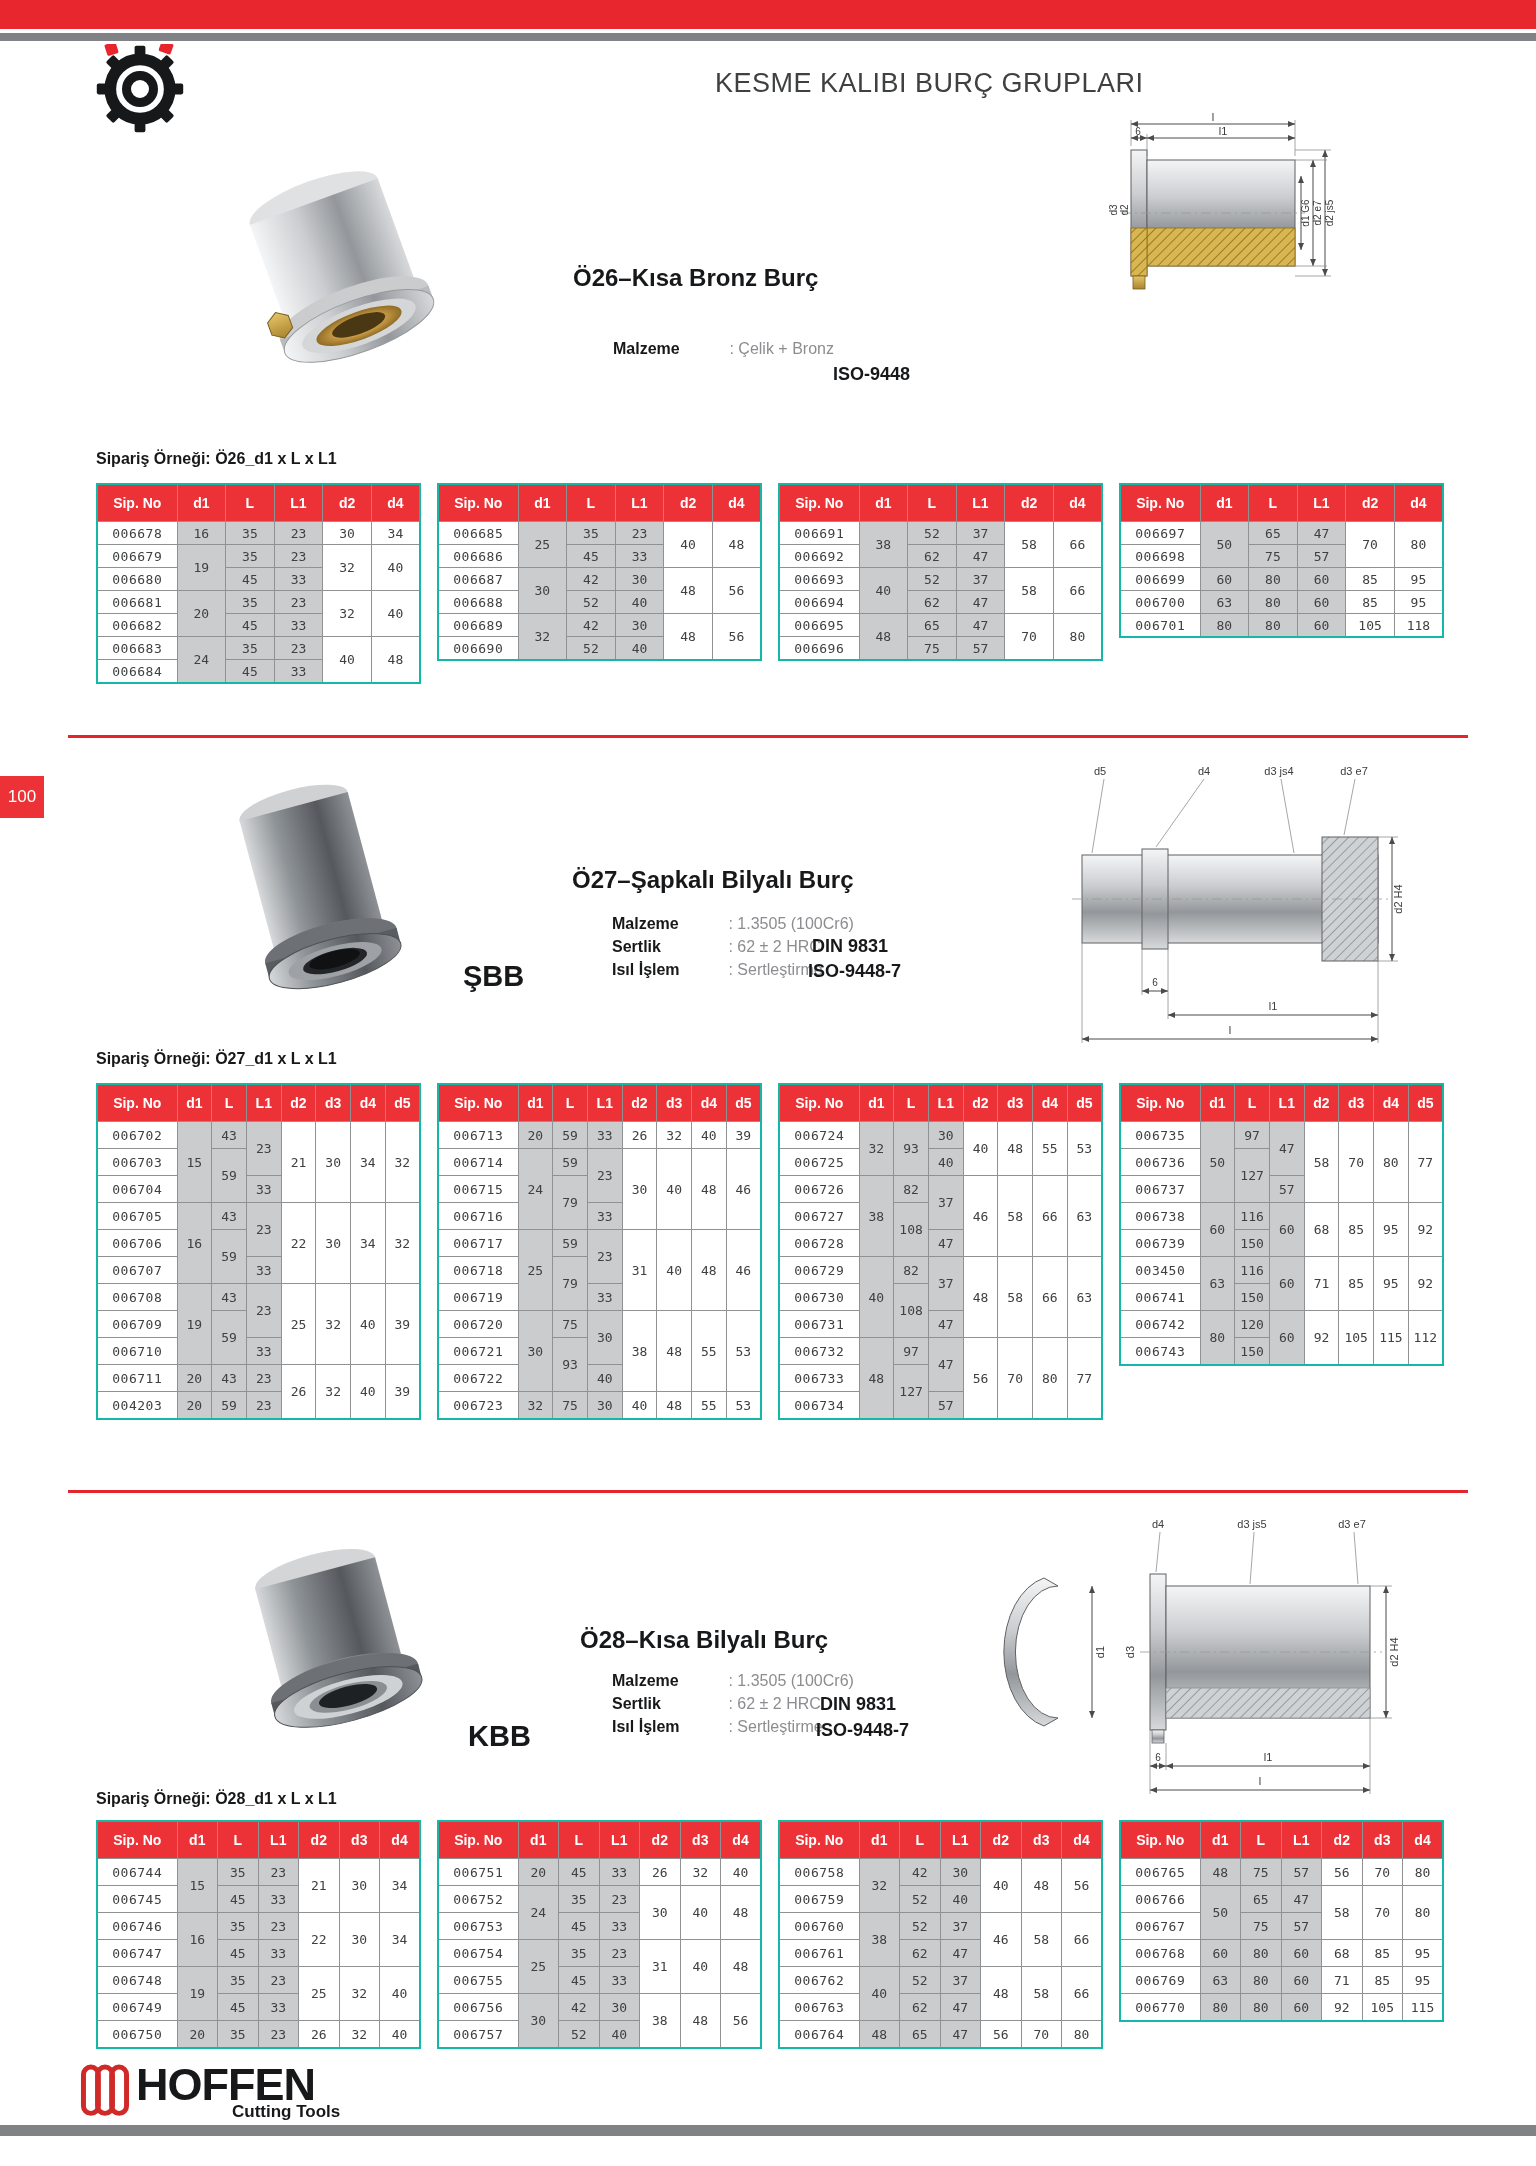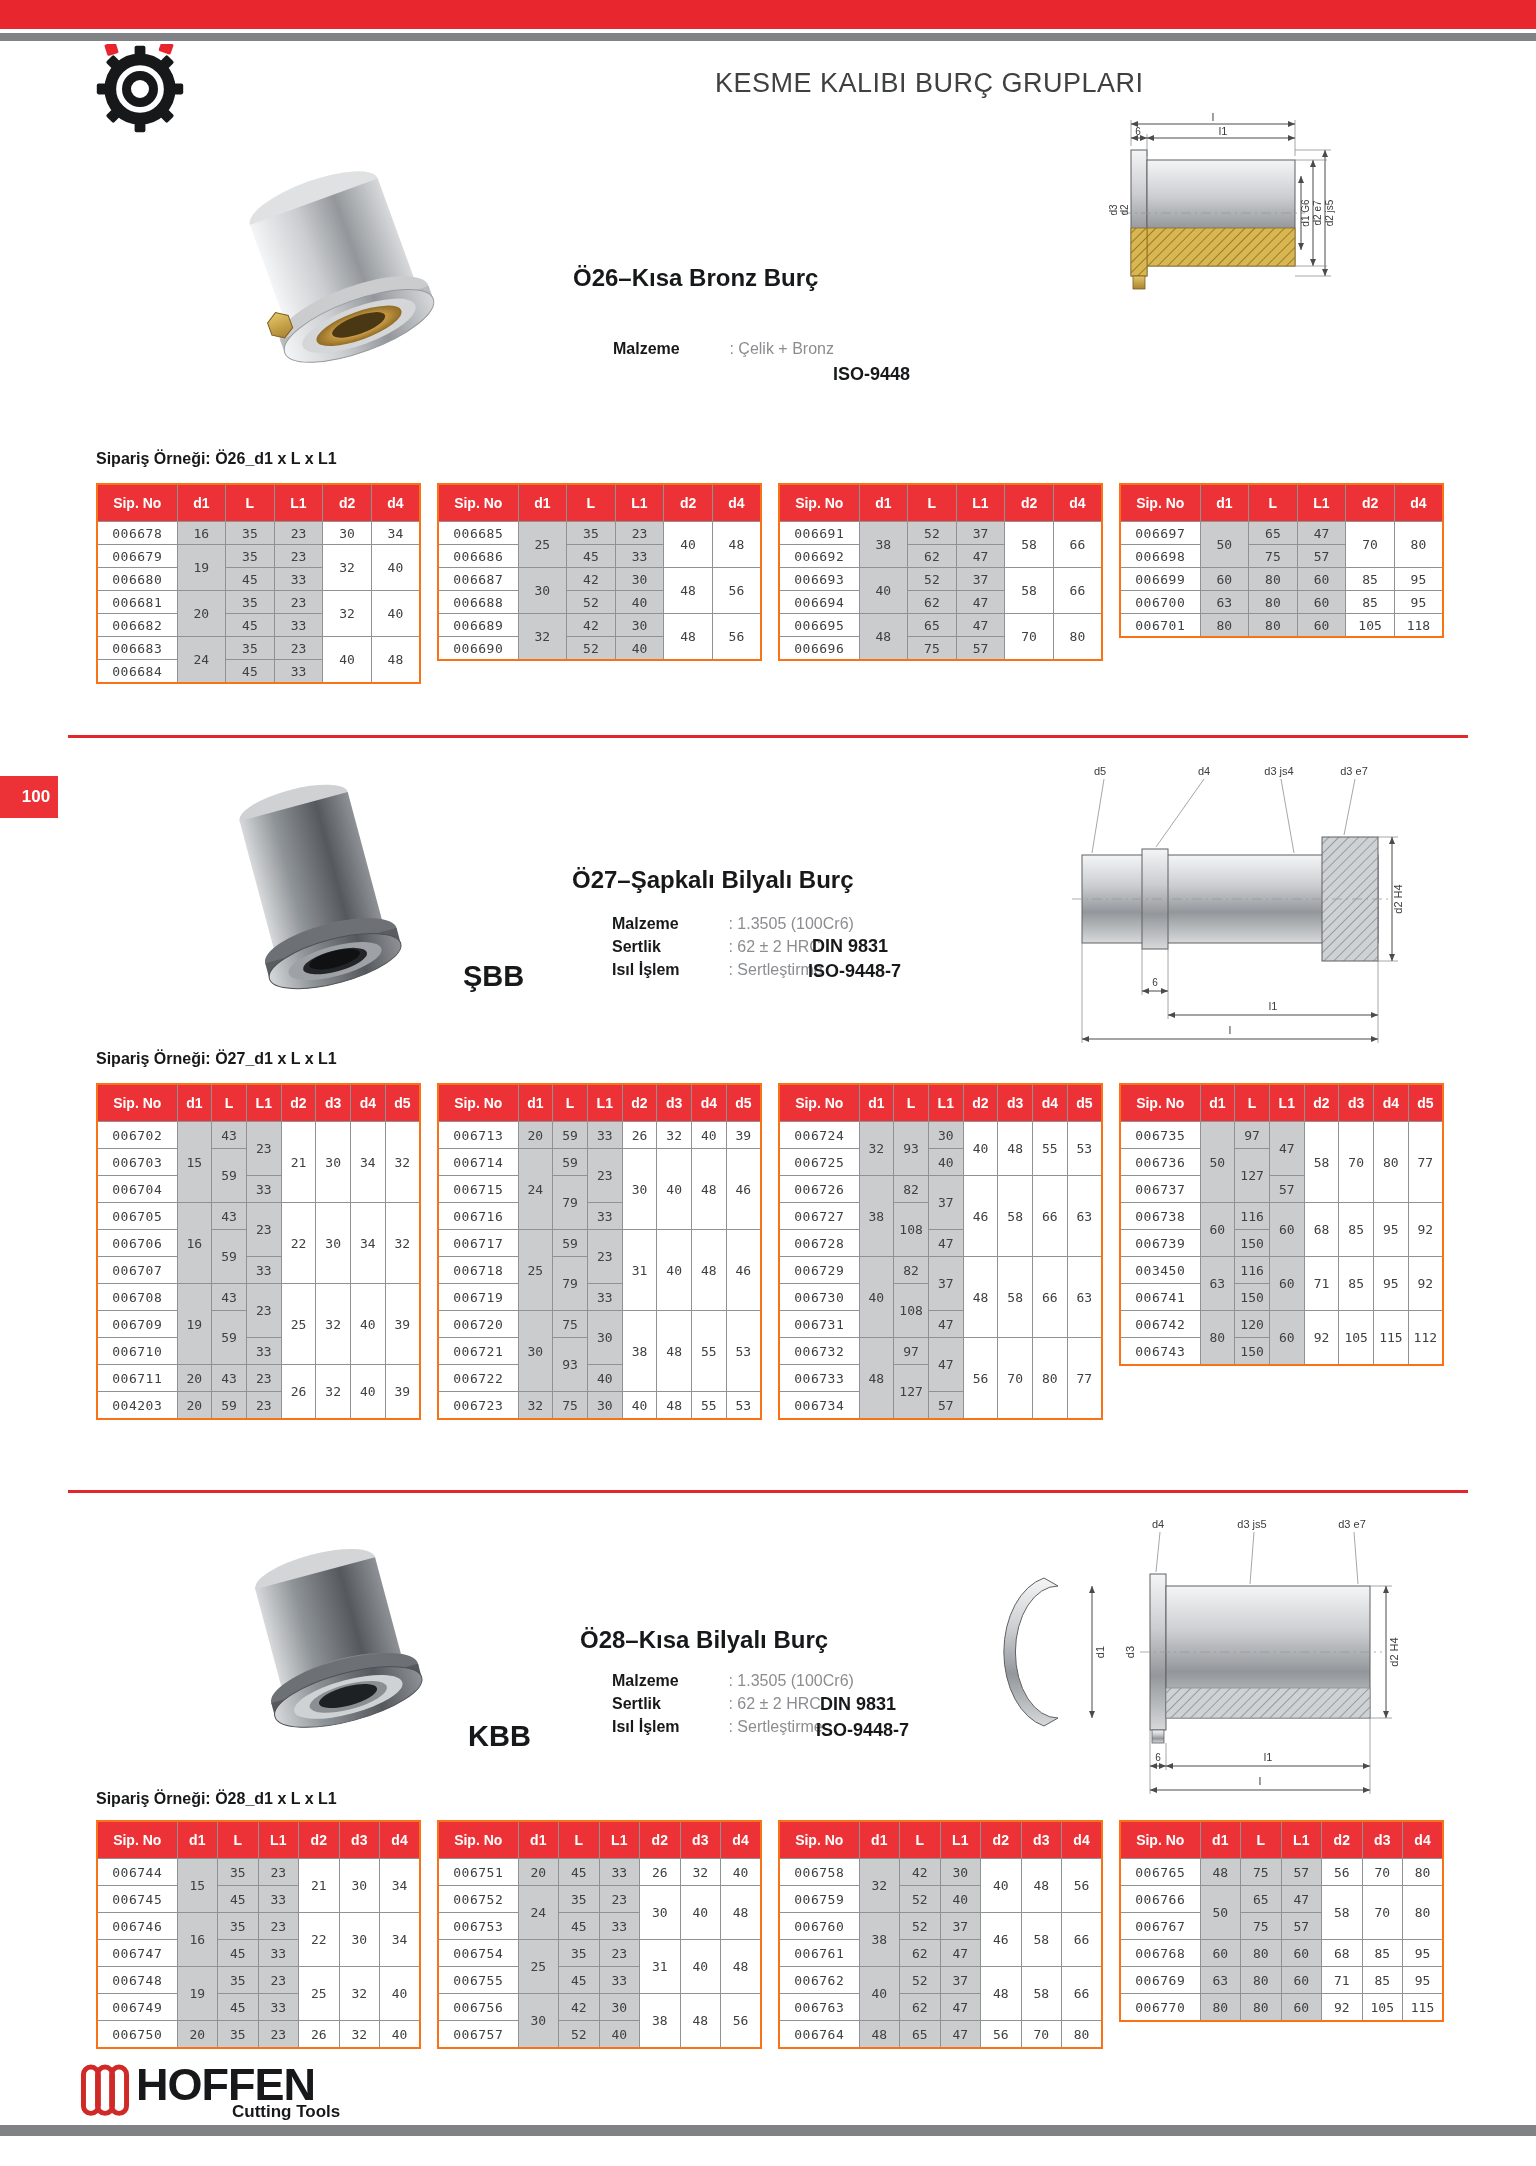--- a/index.html
+++ b/index.html
@@ -24,26 +24,26 @@
   .spec-label{display:inline-block;width:112px;font-weight:bold;color:#17181a;}
   .spec-value{color:#8b8d90;}
   .standard{font-size:18px;font-weight:bold;color:#17181a;}
   .code-label{font-size:29px;font-weight:bold;color:#17181a;}
 
   .order-label{font-size:16px;font-weight:bold;color:#17181a;}
 
   .divider{height:3px;background:#e4252b;}
 
   .page-tab{left:0;top:776px;width:44px;height:42px;background:#ed3237;color:#fff;
-            display:flex;align-items:center;justify-content:center;font-size:17px;font-weight:bold;padding-left:14px;}
+            display:flex;align-items:center;justify-content:center;font-size:17px;font-weight:normal;}
 
   
   .tables{position:absolute;left:96px;width:1440px;}
   table.cat-table{position:absolute;top:0;border-collapse:collapse;table-layout:fixed;width:325px;
-                  background:#fff;border:2px solid #f97316;}
+                  background:#fff;border:2px solid #14b8a6;}
   .cat-table th{background:#ed3237;color:#fff;font-size:14px;font-weight:bold;height:36px;
                 border:1.5px solid #8f9193;padding:0;}
   .cat-table td{text-align:center;vertical-align:middle;font-family:"DejaVu Sans Mono",monospace;
                 font-size:13px;color:#3f4042;border:1.5px solid #8f9193;padding:0;}
   .cat-table td.dim{background:#cbcccd;}
   .cat-table td.sip{letter-spacing:.5px;}
   .rows-s0 td{height:22px;}
   .rows-s1 td{height:26px;}
   .rows-s2 td{height:26px;}
 

